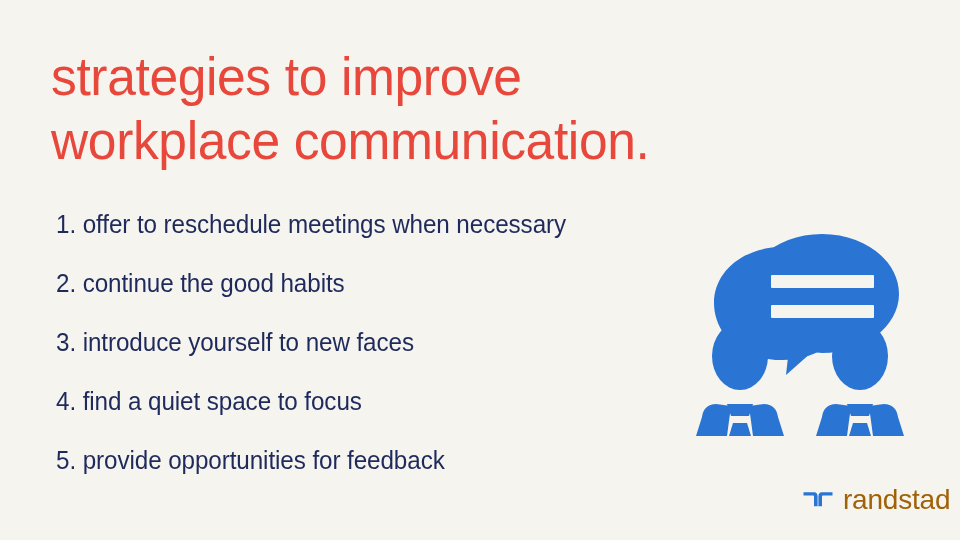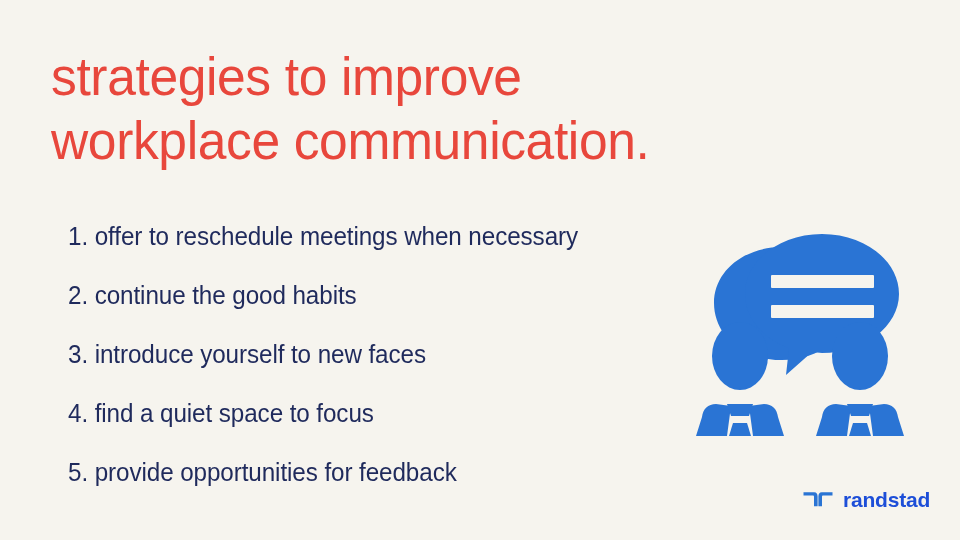--- a/index.html
+++ b/index.html
@@ -40,21 +40,21 @@
     display: block;
     white-space: nowrap;
   }
 
   
   .list {
     position: absolute;
     left: 52px;
     top: 205px;
     width: 620px;
-    margin: 16px;
+    margin: 4px;
     padding: 0;
     list-style: none;
   }
   .list-item {
     color: #1f2a5c;
     font-family: "Liberation Sans Narrow", "Liberation Sans", sans-serif;
     font-size: 25px;
     line-height: 30px;
     font-weight: 400;
     height: 30px;
@@ -88,25 +88,25 @@
     align-items: center;
     height: 28px;
   }
   .logo-mark {
     width: 30px;
     height: 18px;
     margin-right: 10px;
     display: block;
   }
   .logo-word {
-    color: #1d4ed8;
+    color: #a16207;
     font-family: "Liberation Sans", sans-serif;
-    font-size: 21px;
+    font-size: 28px;
     line-height: 21px;
-    font-weight: 700;
+    font-weight: 400;
     letter-spacing: -0.2px;
   }
 </style>
 </head>
 <body>
 
 <div class="slide">
 
   <div class="headline">
     <span class="hl-line">strategies to improve</span>

